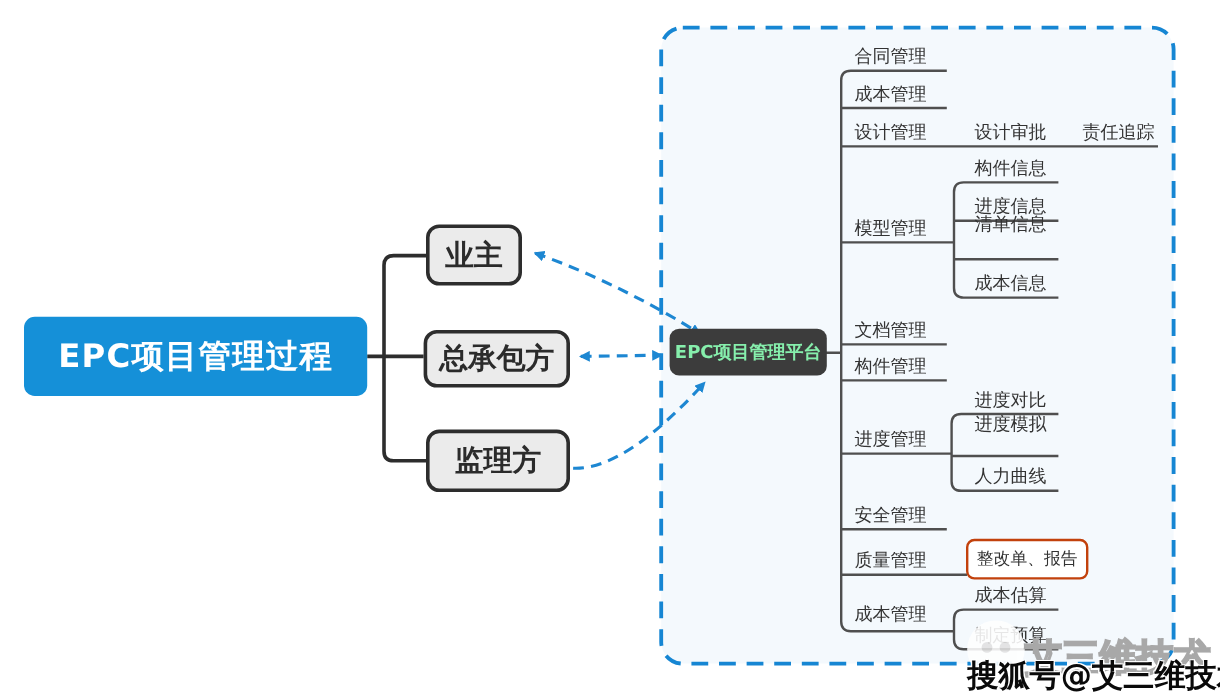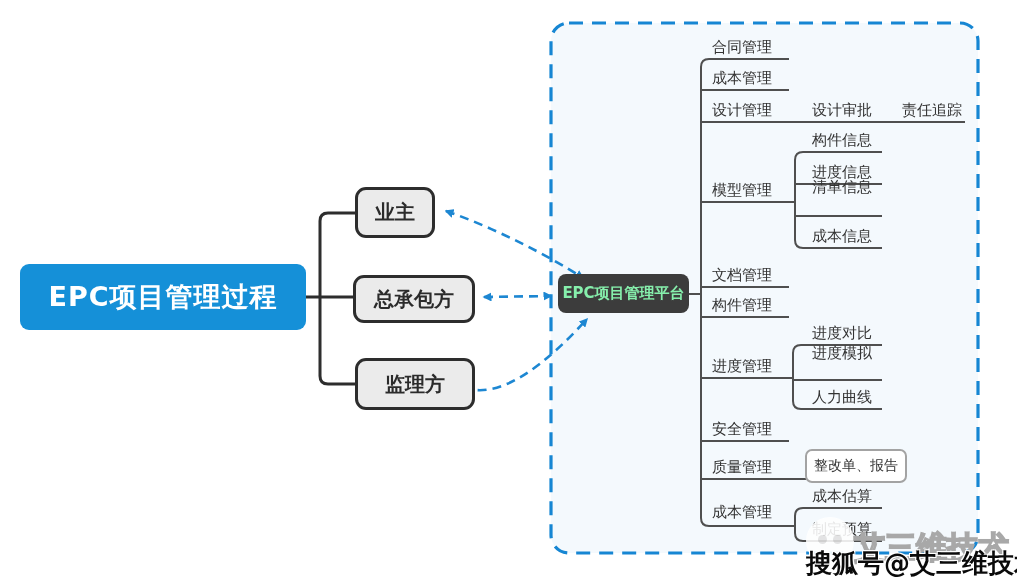--- a/index.html
+++ b/index.html
@@ -11,39 +11,39 @@
   #wires{position:absolute;left:0;top:0;z-index:0;}
   .node{position:absolute;display:flex;align-items:center;justify-content:center;
         box-sizing:border-box;white-space:nowrap;z-index:2;}
   .root-node{
     left:20px;top:264px;width:286px;height:66px;
     background:#1590d8;border-radius:9px;color:#ffffff;
     font-size:27px;font-weight:bold;letter-spacing:1px;
   }
   .stakeholder{
     background:#ebebeb;border:3px solid #2d2d2d;border-radius:11px;
-    color:#2b2b2b;font-size:20px;font-weight:bold;
+    color:#2b2b2b;font-size:24px;font-weight:bold;
   }
   .st-owner{left:355px;top:187px;width:80px;height:51px;}
   .st-contractor{left:353px;top:275px;width:122px;height:48px;}
   .st-supervisor{left:355px;top:358px;width:120px;height:52px;}
   .platform-node{
     left:558px;top:274px;width:131px;height:39px;
     background:#3c3c3c;border-radius:8px;color:#86efac;
     font-size:15px;font-weight:bold;z-index:3;
   }
   .tlabel{
     position:absolute;height:18px;line-height:18px;
     font-size:15px;color:#333333;white-space:nowrap;z-index:2;
   }
   .l1{left:712px;}
   .l2{left:812px;}
   .highlight-box{
     position:absolute;left:805px;top:449px;width:98px;height:30px;
-    background:#ffffff;border:2px solid #a3a3a3;border-radius:7px;
+    background:#ffffff;border:2px solid #c2410c;border-radius:7px;
     display:flex;align-items:center;justify-content:center;
     font-size:14px;color:#333333;white-space:nowrap;z-index:2;
   }
   .wm-logo{
     position:absolute;left:806px;top:517px;width:48px;height:48px;
     background:#ffffff;border-radius:50%;opacity:0.88;z-index:4;
   }
   .wm-logo .dot{position:absolute;width:9px;height:9px;border-radius:50%;
     background:#c9c9c9;opacity:0.55;}
   .wm-logo .dot.a{left:12px;top:18px;}

